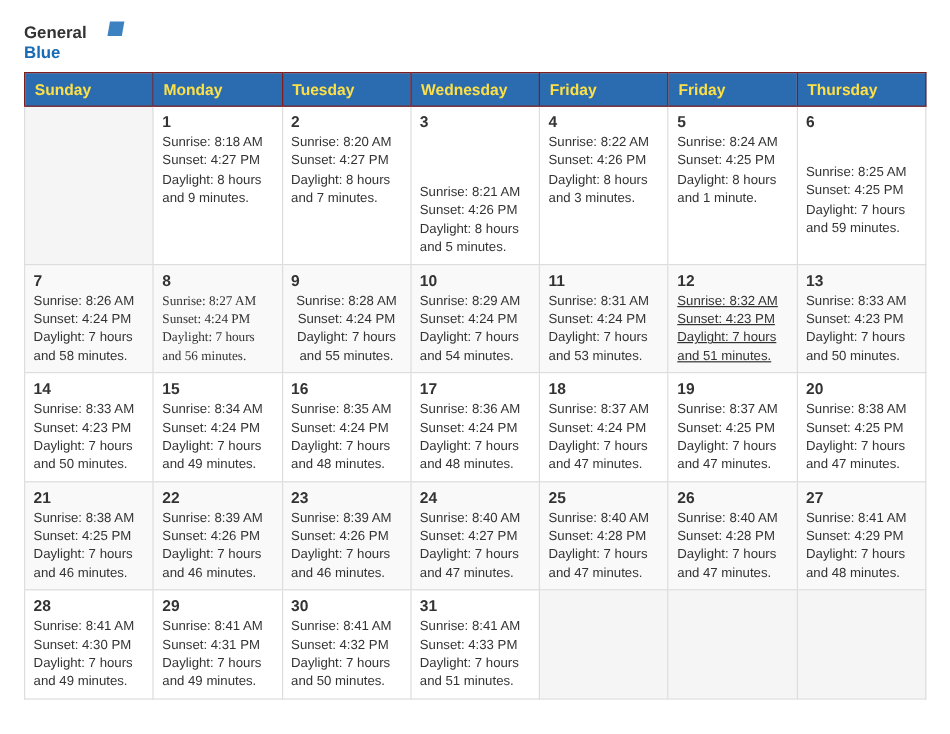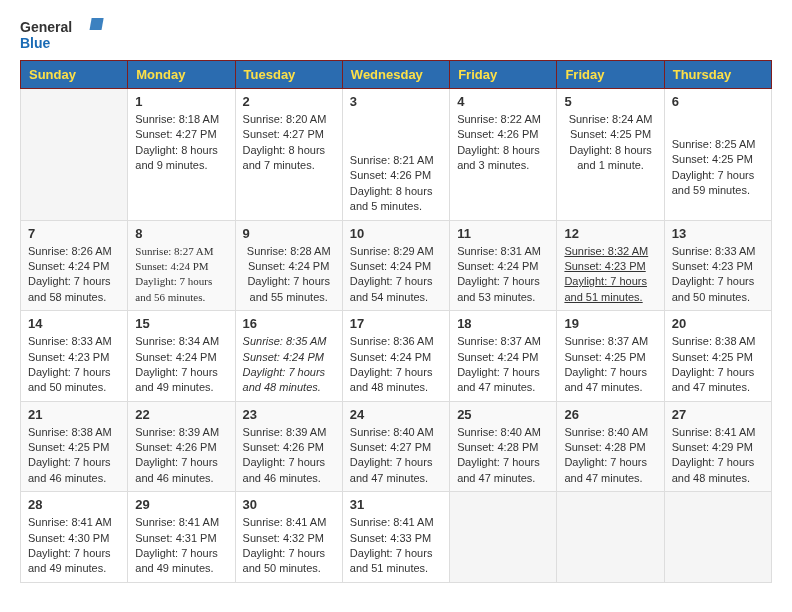--- a/index.html
+++ b/index.html
@@ -129,21 +129,21 @@
         </td>
         <td>
           <div class="day-number">4</div>
           <div class="day-info" style="white-space: pre-line;">Sunrise: 8:22 AM
 Sunset: 4:26 PM
 Daylight: 8 hours
 and 3 minutes.</div>
         </td>
         <td>
           <div class="day-number">5</div>
-          <div class="day-info" style="white-space: pre-line; text-align: center;">Sunrise: 8:24 AM
+          <div class="day-info" style="white-space: pre-line;">Sunrise: 8:24 AM
 Sunset: 4:25 PM
 Daylight: 8 hours
 and 1 minute.</div>
         </td>
         <td>
           <div class="day-number">6</div>
           <div class="day-info" style="white-space: pre-line; margin-top: 28px;">Sunrise: 8:25 AM
 Sunset: 4:25 PM
 Daylight: 7 hours
 and 59 minutes.</div>
@@ -210,21 +210,21 @@
         </td>
         <td>
           <div class="day-number">15</div>
           <div class="day-info" style="white-space: pre-line;">Sunrise: 8:34 AM
 Sunset: 4:24 PM
 Daylight: 7 hours
 and 49 minutes.</div>
         </td>
         <td>
           <div class="day-number">16</div>
-          <div class="day-info" style="white-space: pre-line; font-style: italic;">Sunrise: 8:35 AM
+          <div class="day-info" style="white-space: pre-line;">Sunrise: 8:35 AM
 Sunset: 4:24 PM
 Daylight: 7 hours
 and 48 minutes.</div>
         </td>
         <td>
           <div class="day-number">17</div>
           <div class="day-info" style="white-space: pre-line;">Sunrise: 8:36 AM
 Sunset: 4:24 PM
 Daylight: 7 hours
 and 48 minutes.</div>

